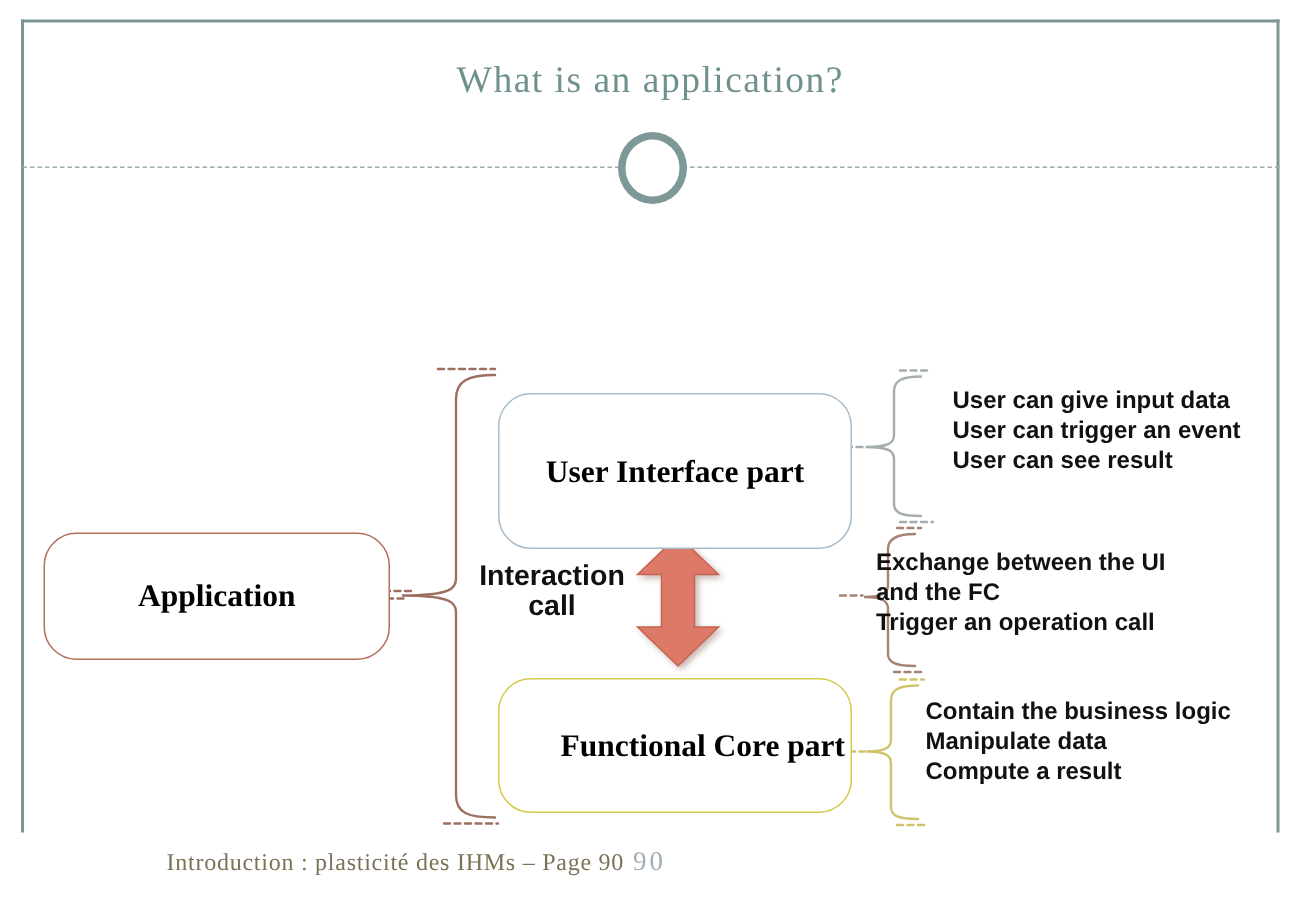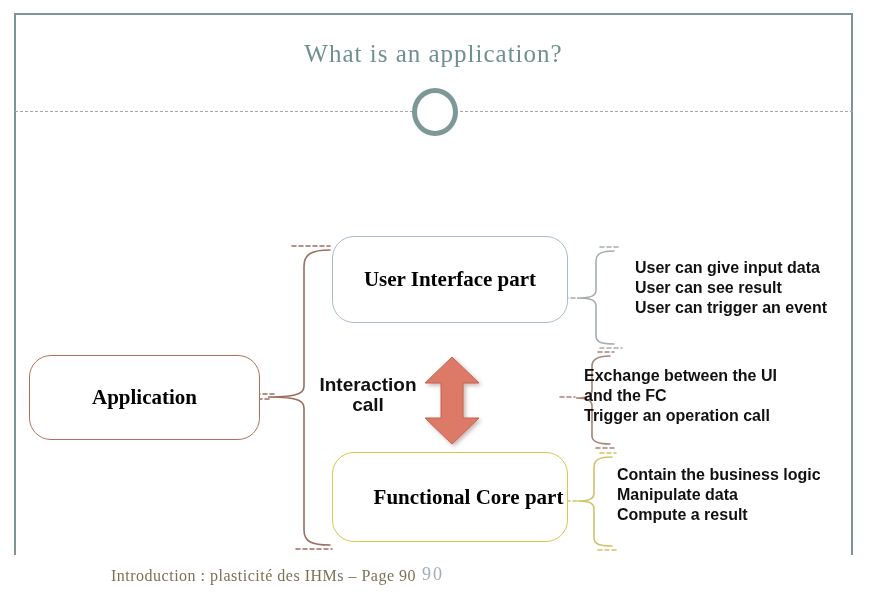--- a/index.html
+++ b/index.html
@@ -38,21 +38,21 @@
   .arrow-shape {
     fill:var(--arrow-fill); stroke:var(--arrow-stroke); stroke-width:1;
     filter:drop-shadow(2px 2px 2px rgba(90,40,30,0.35));
   }
   .box {
     position:absolute; box-sizing:border-box; background:#ffffff;
     border-radius:22px; display:flex; align-items:center; justify-content:center;
     font-family:"Liberation Serif", serif; font-weight:bold; font-size:21px;
     color:var(--box-text-color); text-align:center;
   }
-  .box-ui  { left:332px; top:236px; width:236px; height:87px; border:1.5px solid var(--ui-box-border); }
+  .box-ui  { left:332px; top:262px; width:236px; height:104px; border:1.5px solid var(--ui-box-border); }
   .box-app { left:29px;  top:355px; width:231px; height:85px; border:1.5px solid var(--app-box-border); }
   .box-fc  { left:332px; top:452px; width:236px; height:90px; border:1.5px solid var(--fc-box-border);padding-left:37px; }
   .interaction-label {
     position:absolute; left:313px; top:375px; width:110px;
     text-align:center; font-weight:bold; font-size:19px; line-height:20px;
     color:var(--annotation-text-color);
   }
   .annotation {
     position:absolute; font-weight:bold; font-size:16px; line-height:20px;
     color:var(--annotation-text-color); white-space:nowrap;
@@ -114,22 +114,22 @@
     <span>Functional Core part</span>
   </div>
 
   <div class="interaction-label">
     <div>Interaction</div>
     <div>call</div>
   </div>
 
   <div class="annotation annotation-ui">
     <div>User can give input data</div>
+    <div>User can trigger an event</div>
     <div>User can see result</div>
-    <div>User can trigger an event</div>
   </div>
 
   <div class="annotation annotation-interaction">
     <div>Exchange between the UI</div>
     <div>and the FC</div>
     <div>Trigger an operation call</div>
   </div>
 
   <div class="annotation annotation-fc">
     <div>Contain the business logic</div>

